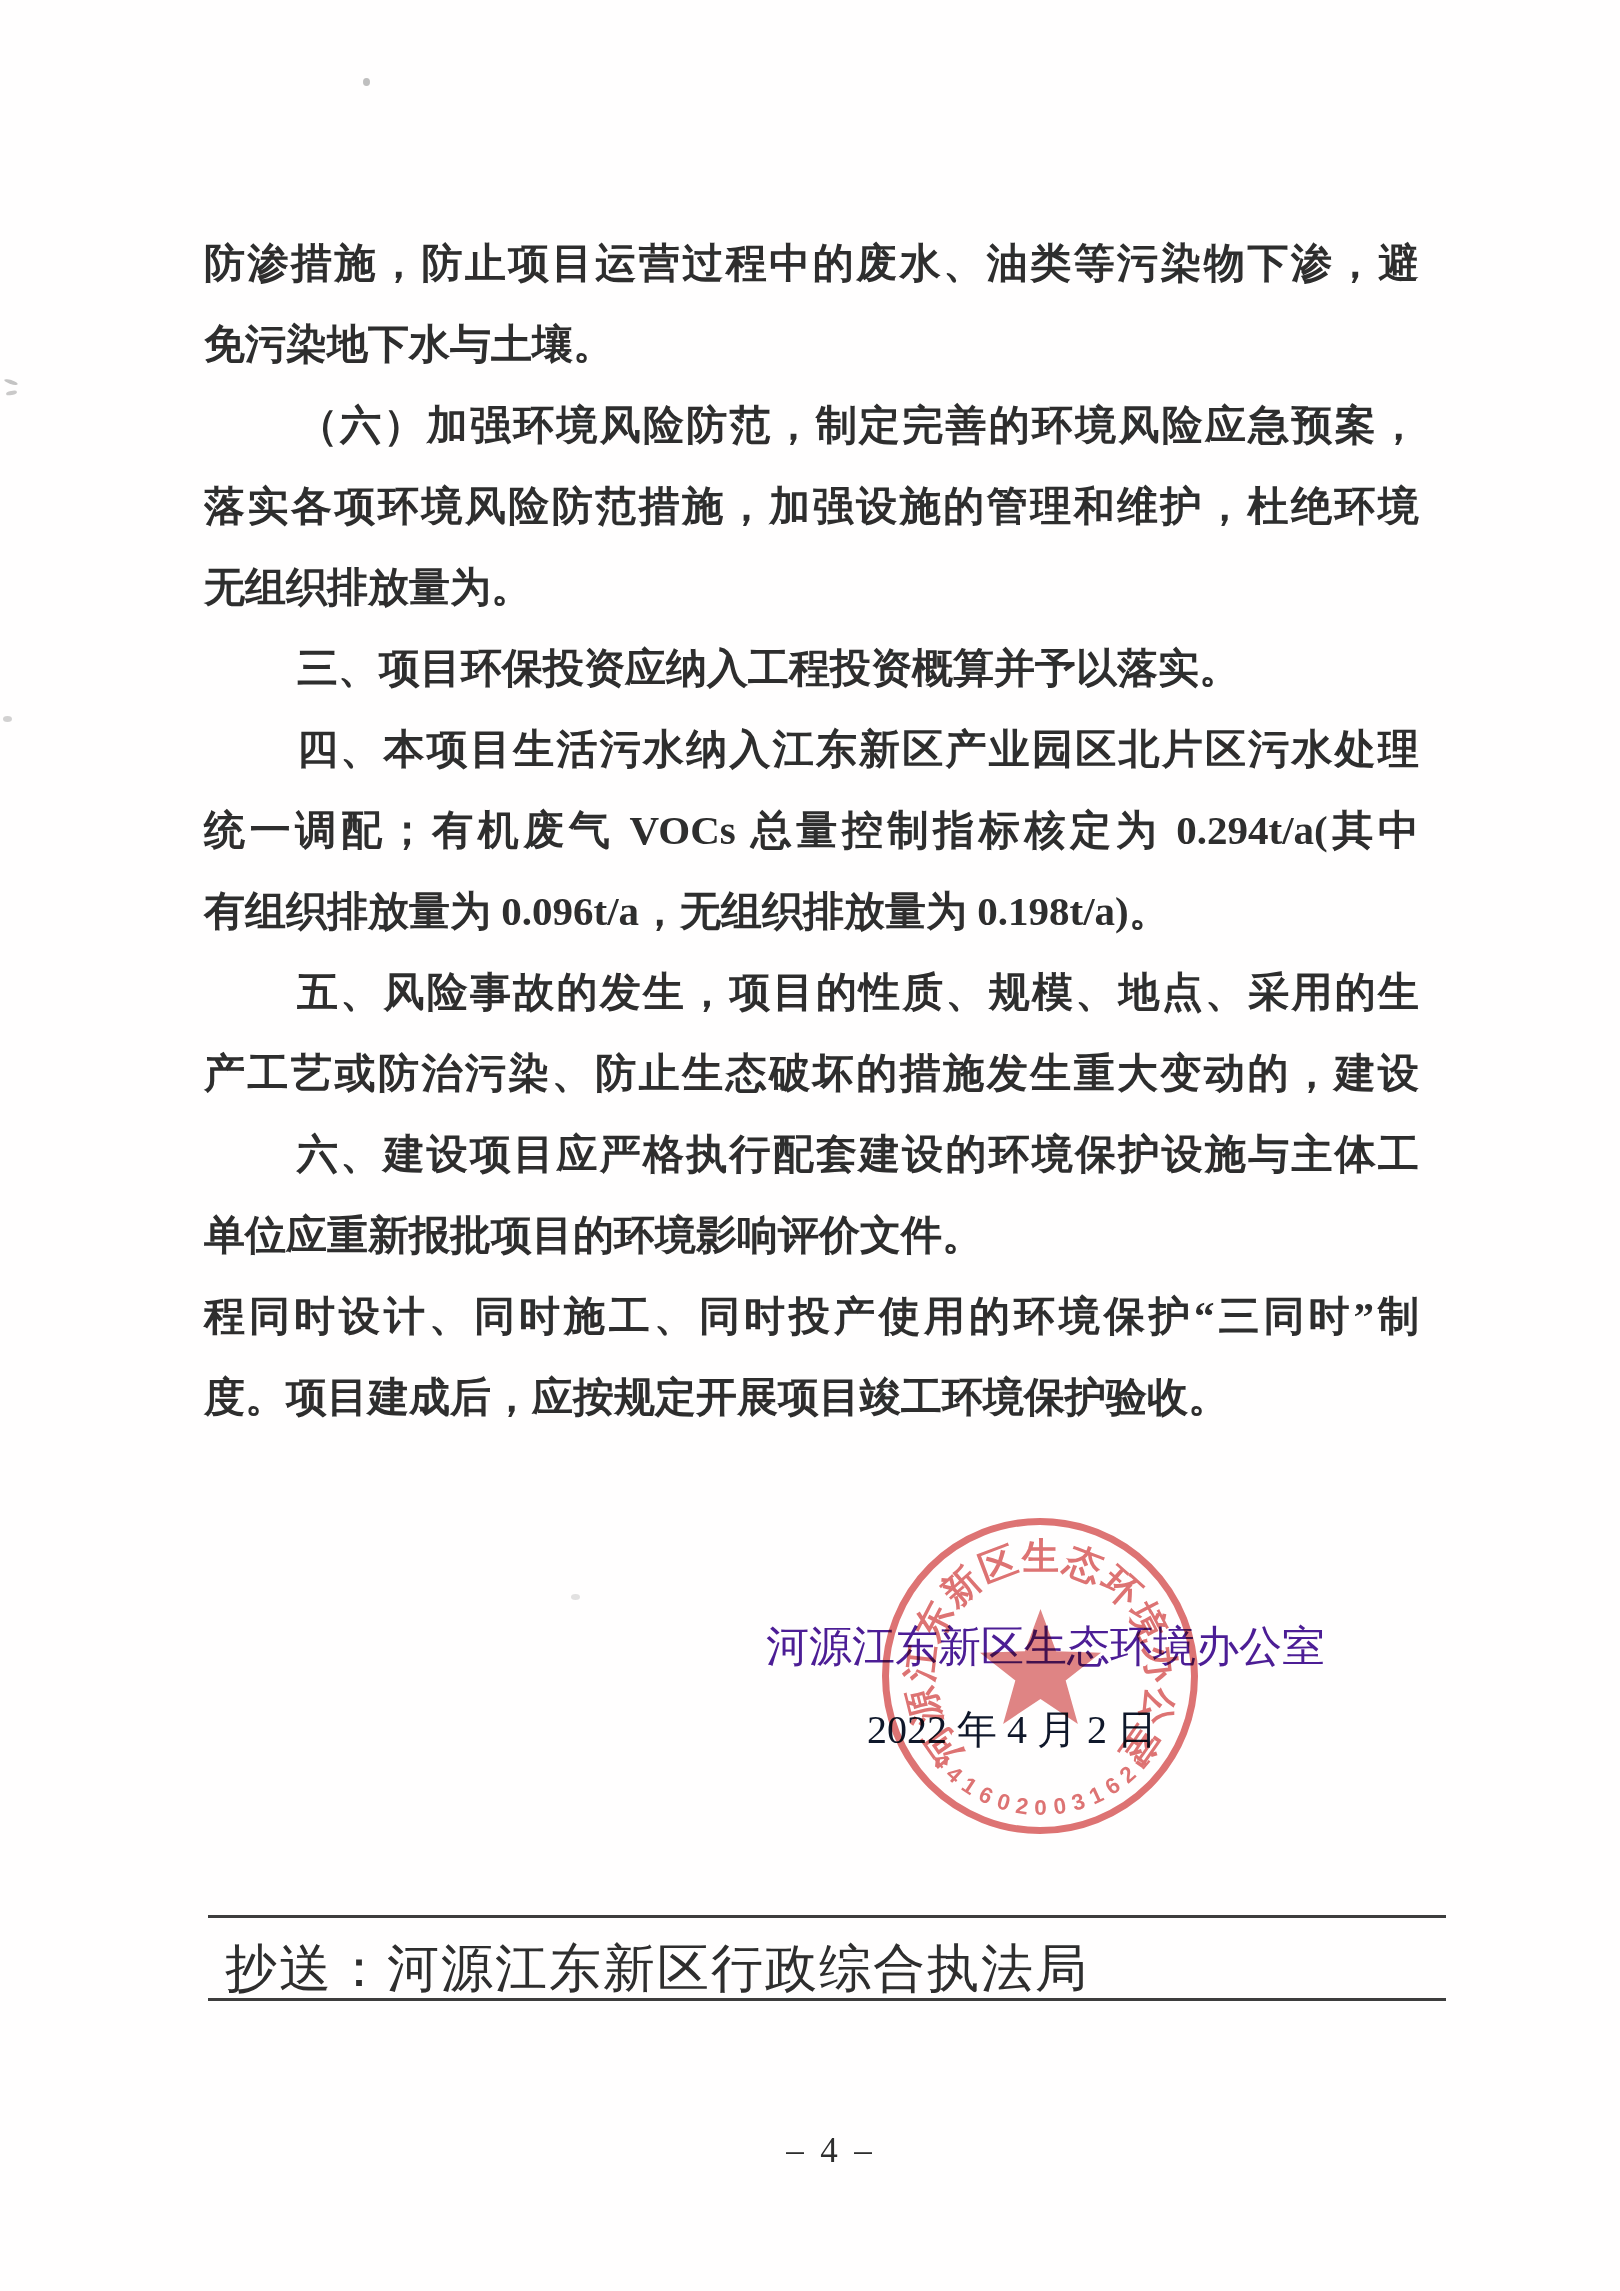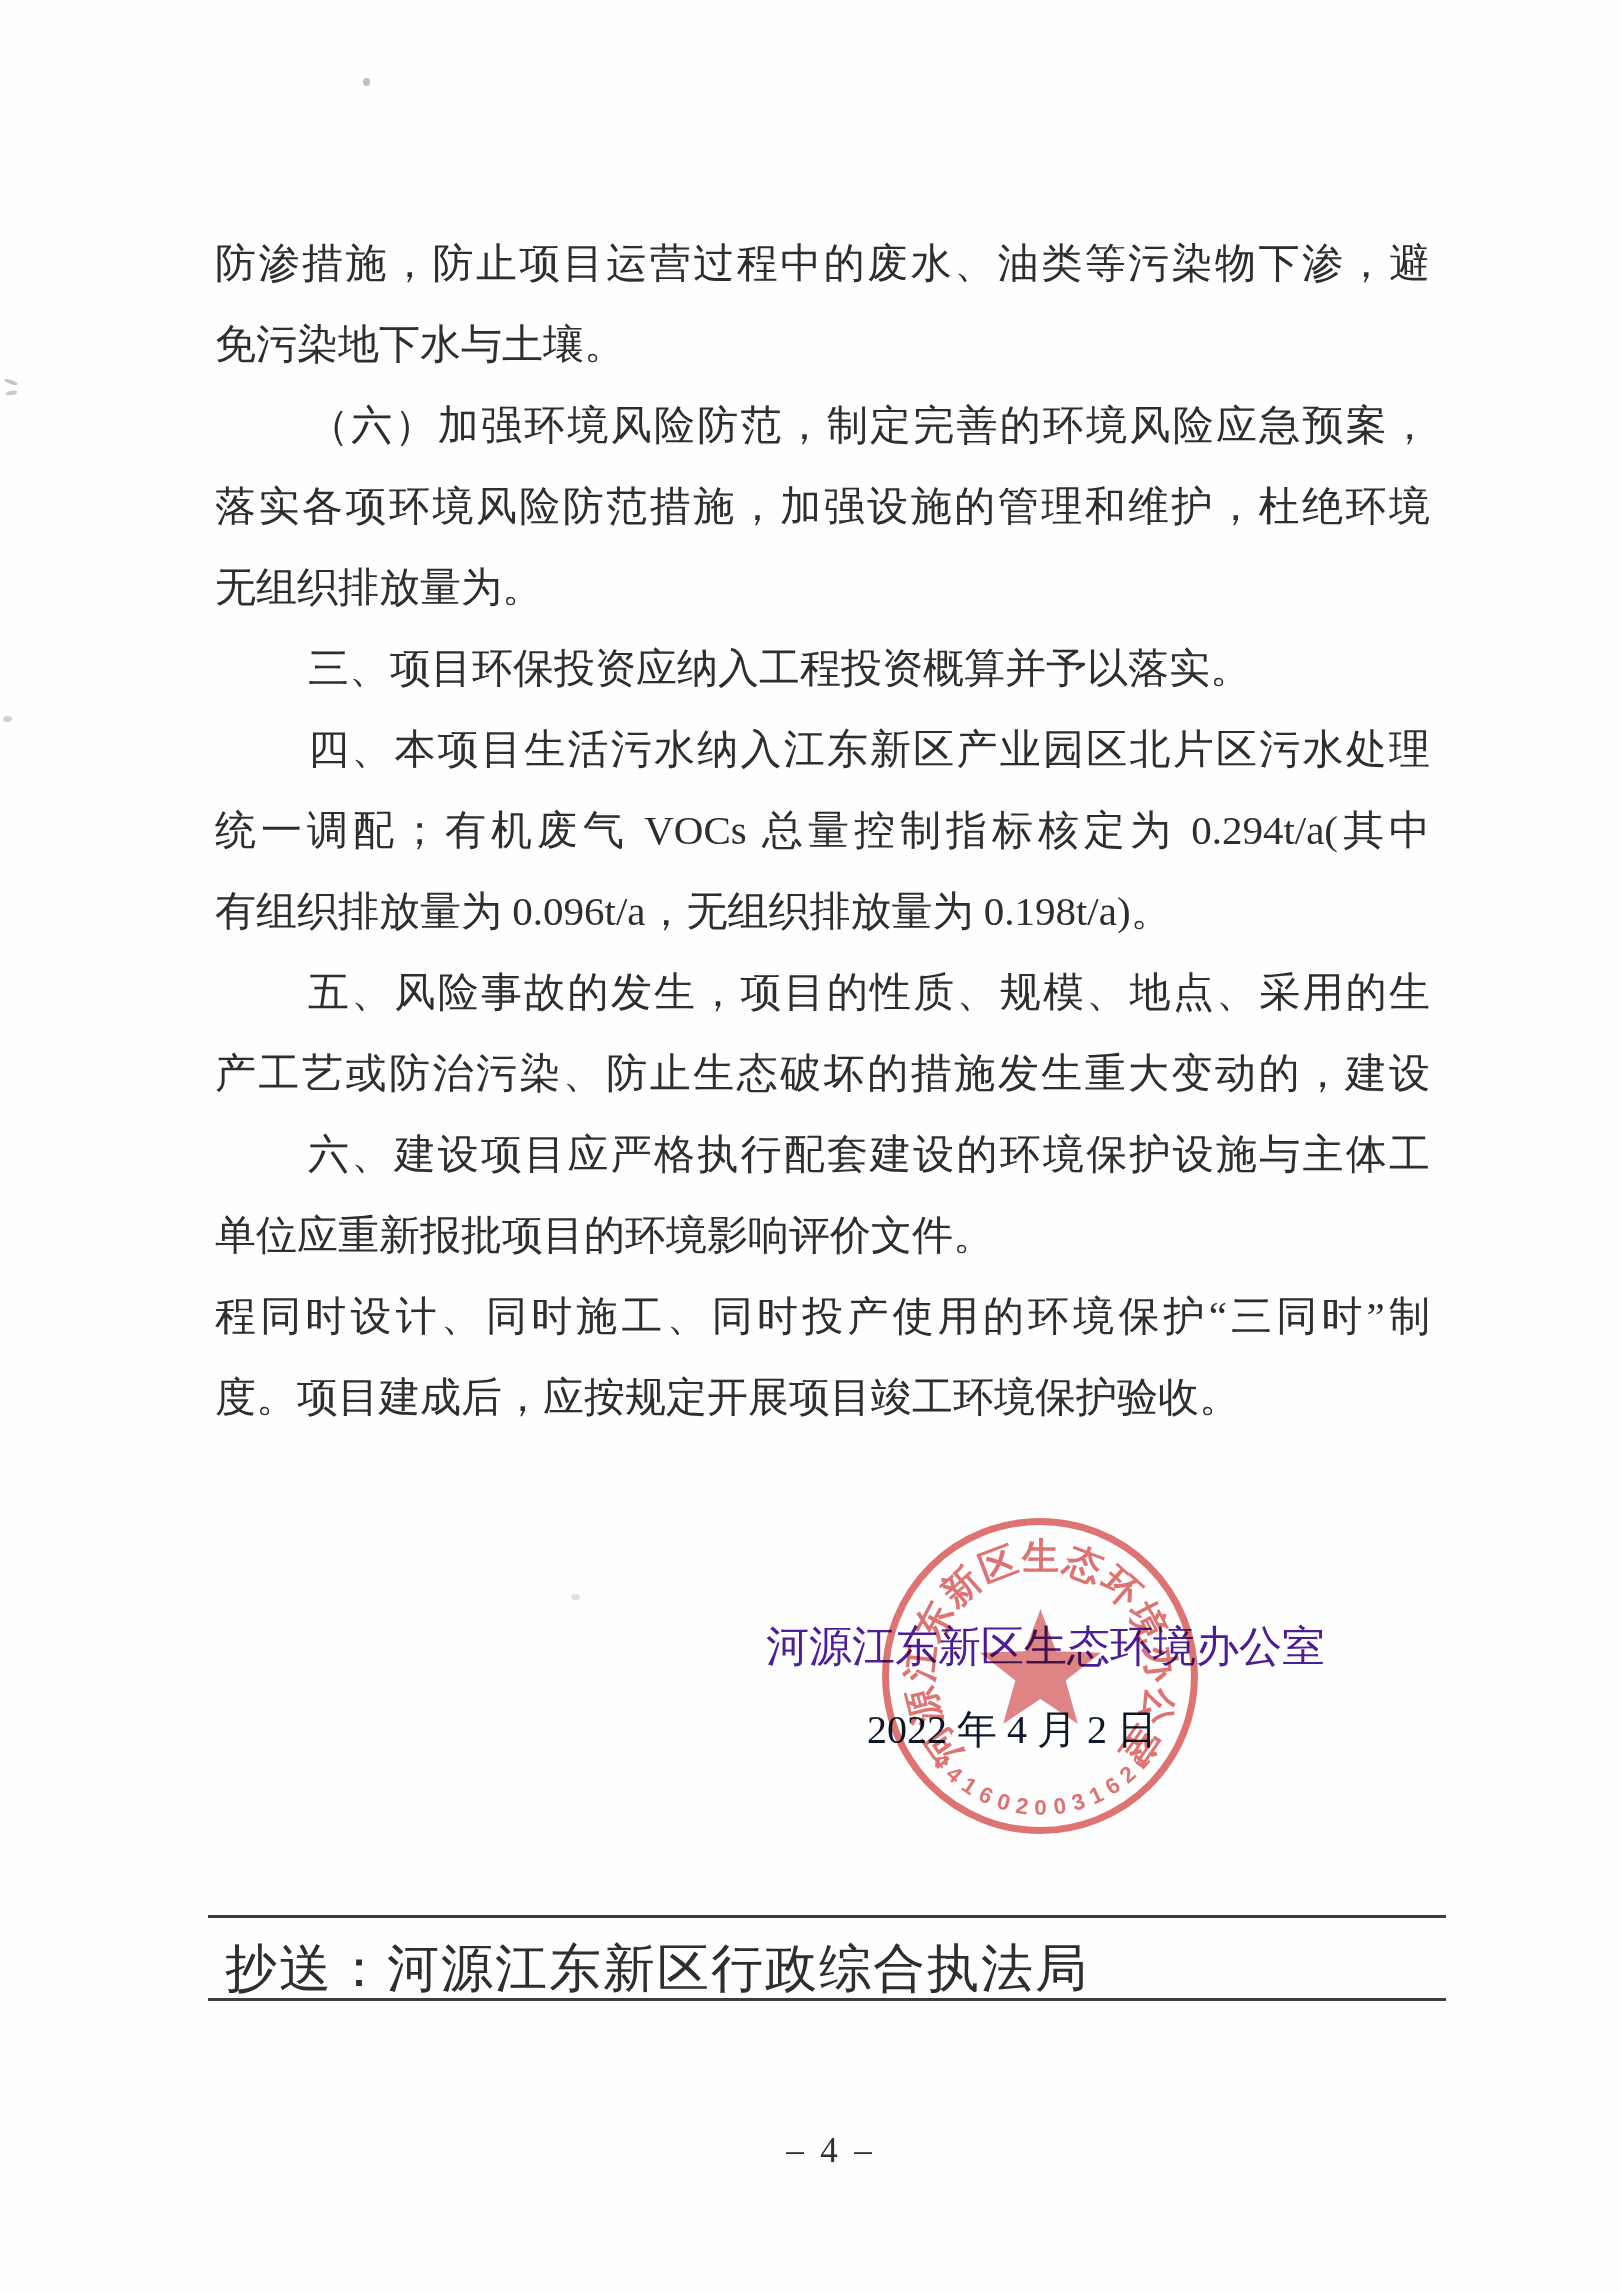--- a/index.html
+++ b/index.html
@@ -7,21 +7,21 @@
     position:relative;
     width:1620px;height:2292px;
     background:#fffefe;
     overflow:hidden;
     font-family:"Liberation Serif","DejaVu Serif",serif;
     color:#2f2f2f;
   }
 
   
   .body-text{
-    position:absolute;left:215px;top:223px;width:1215px;
+    position:absolute;left:204px;top:223px;width:1215px;font-weight:bold;
   }
   .body-text .line{
     height:81px;line-height:81px;
     font-size:41px;letter-spacing:0;
     white-space:nowrap;
     color:#2e2e2e;
   }
   .body-text .line.j{
     white-space:normal;
     text-align:justify;

